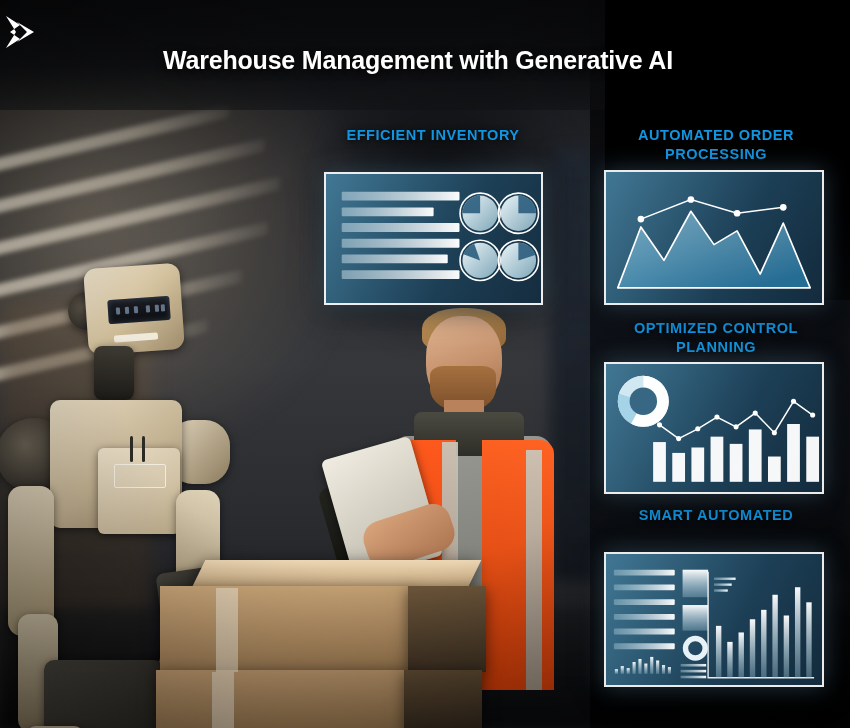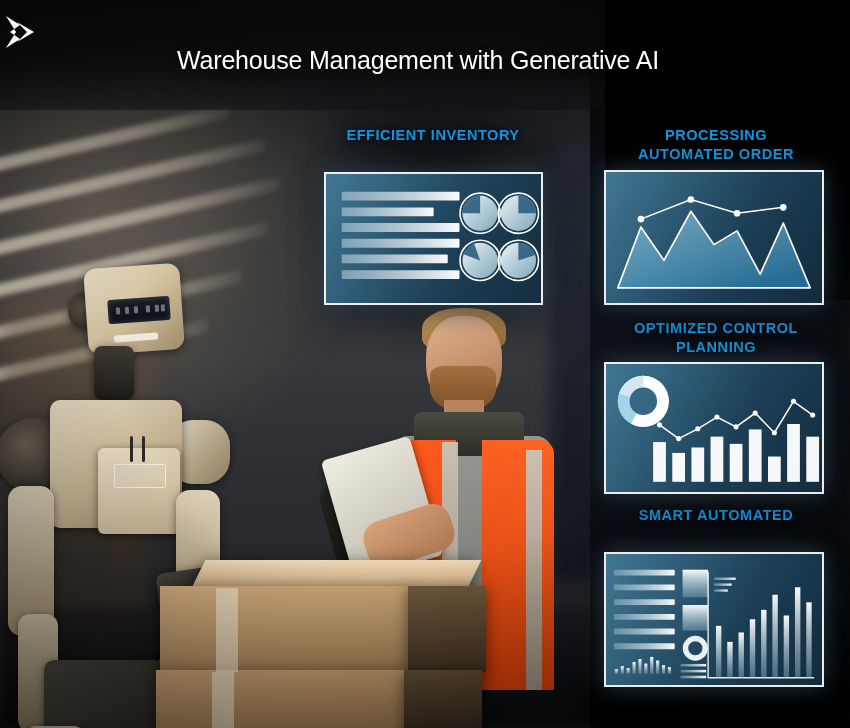--- a/index.html
+++ b/index.html
@@ -138,21 +138,21 @@
             background:linear-gradient(175deg,#c6a074,#8e6e48);}
   .box2-side{ left:254px; top:110px; width:78px; height:64px;
             background:linear-gradient(175deg,#5f4b33,#2e241a);}
   .box-tape{ position:absolute; width:22px; background:rgba(244,236,220,.55);}
 
   .vignette{ position:absolute; inset:0; pointer-events:none;
      background:radial-gradient(ellipse at 45% 50%,transparent 40%,rgba(0,0,0,.45) 88%,rgba(0,0,0,.72) 100%);}
 
   
   .title{ position:absolute; left:0; top:46px; width:836px; text-align:center;
-          color:#fff; font-size:25px; font-weight:normal; letter-spacing:-.2px;
+          color:#fff; font-size:25px; font-weight:bold; letter-spacing:-.2px;
           text-shadow:0 2px 10px rgba(0,0,0,.9);}
   .logo{ position:absolute; right:12px; top:14px; width:38px; height:36px;}
 
   
   .flabel{ position:absolute; text-align:center; color:#1295e0; font-weight:bold;
            font-size:14.5px; line-height:19px; letter-spacing:.55px;
            text-shadow:0 1px 6px rgba(0,0,0,.85);}
   .fl1{ left:330px; top:126px; width:206px;}
   .fl2{ left:608px; top:126px; width:216px;}
   .fl3{ left:608px; top:319px; width:216px;}
@@ -260,22 +260,22 @@
 
   <svg class="logo" viewBox="0 0 38 36">
     <path d="M6 2 L20 11 L10 18 L20 25 L6 34 L16 18 Z" fill="#ffffff"></path>
     <path d="M17 8 L34 18 L17 28 L27 18 Z" fill="#ffffff"></path>
   </svg>
 
   <div class="flabel fl1">
     <div>EFFICIENT INVENTORY</div>
   </div>
   <div class="flabel fl2">
+    <div>AUTOMATED ORDER</div>
     <div>PROCESSING</div>
-    <div>AUTOMATED ORDER</div>
   </div>
   <div class="flabel fl3">
     <div>OPTIMIZED CONTROL</div>
     <div>PLANNING</div>
   </div>
   <div class="flabel fl4">
     <div>SMART AUTOMATED</div>
   </div>
 
   <div class="panel" id="p1">

